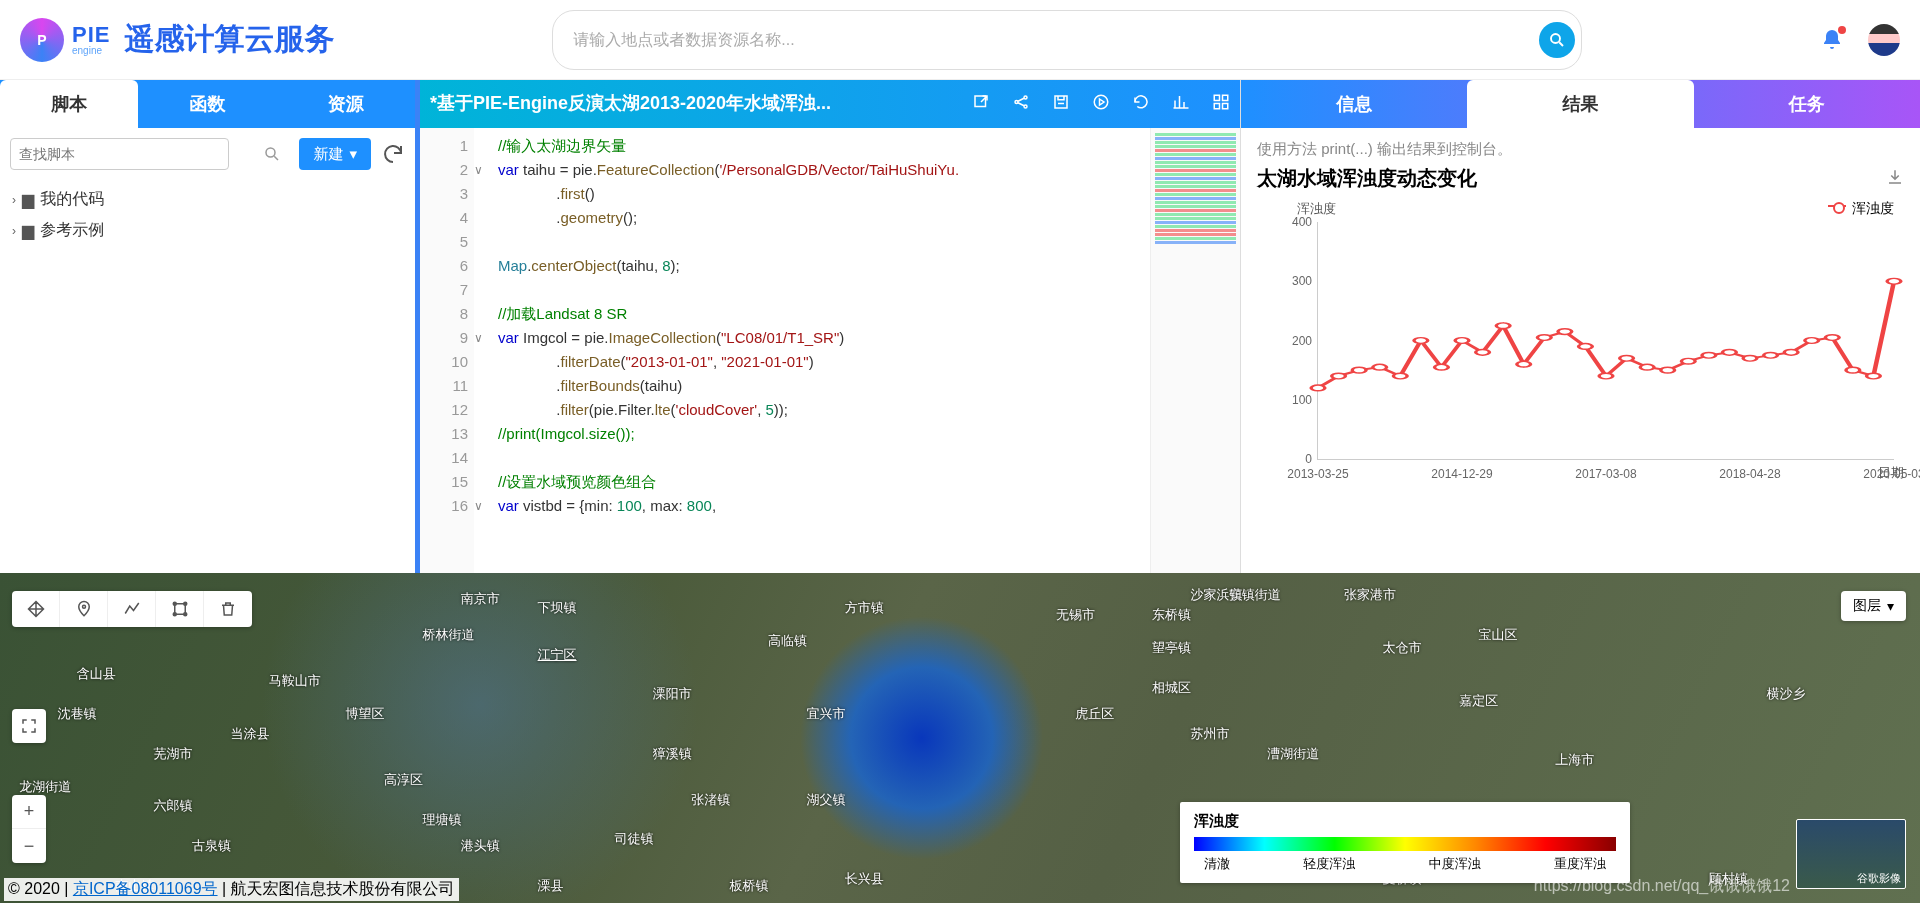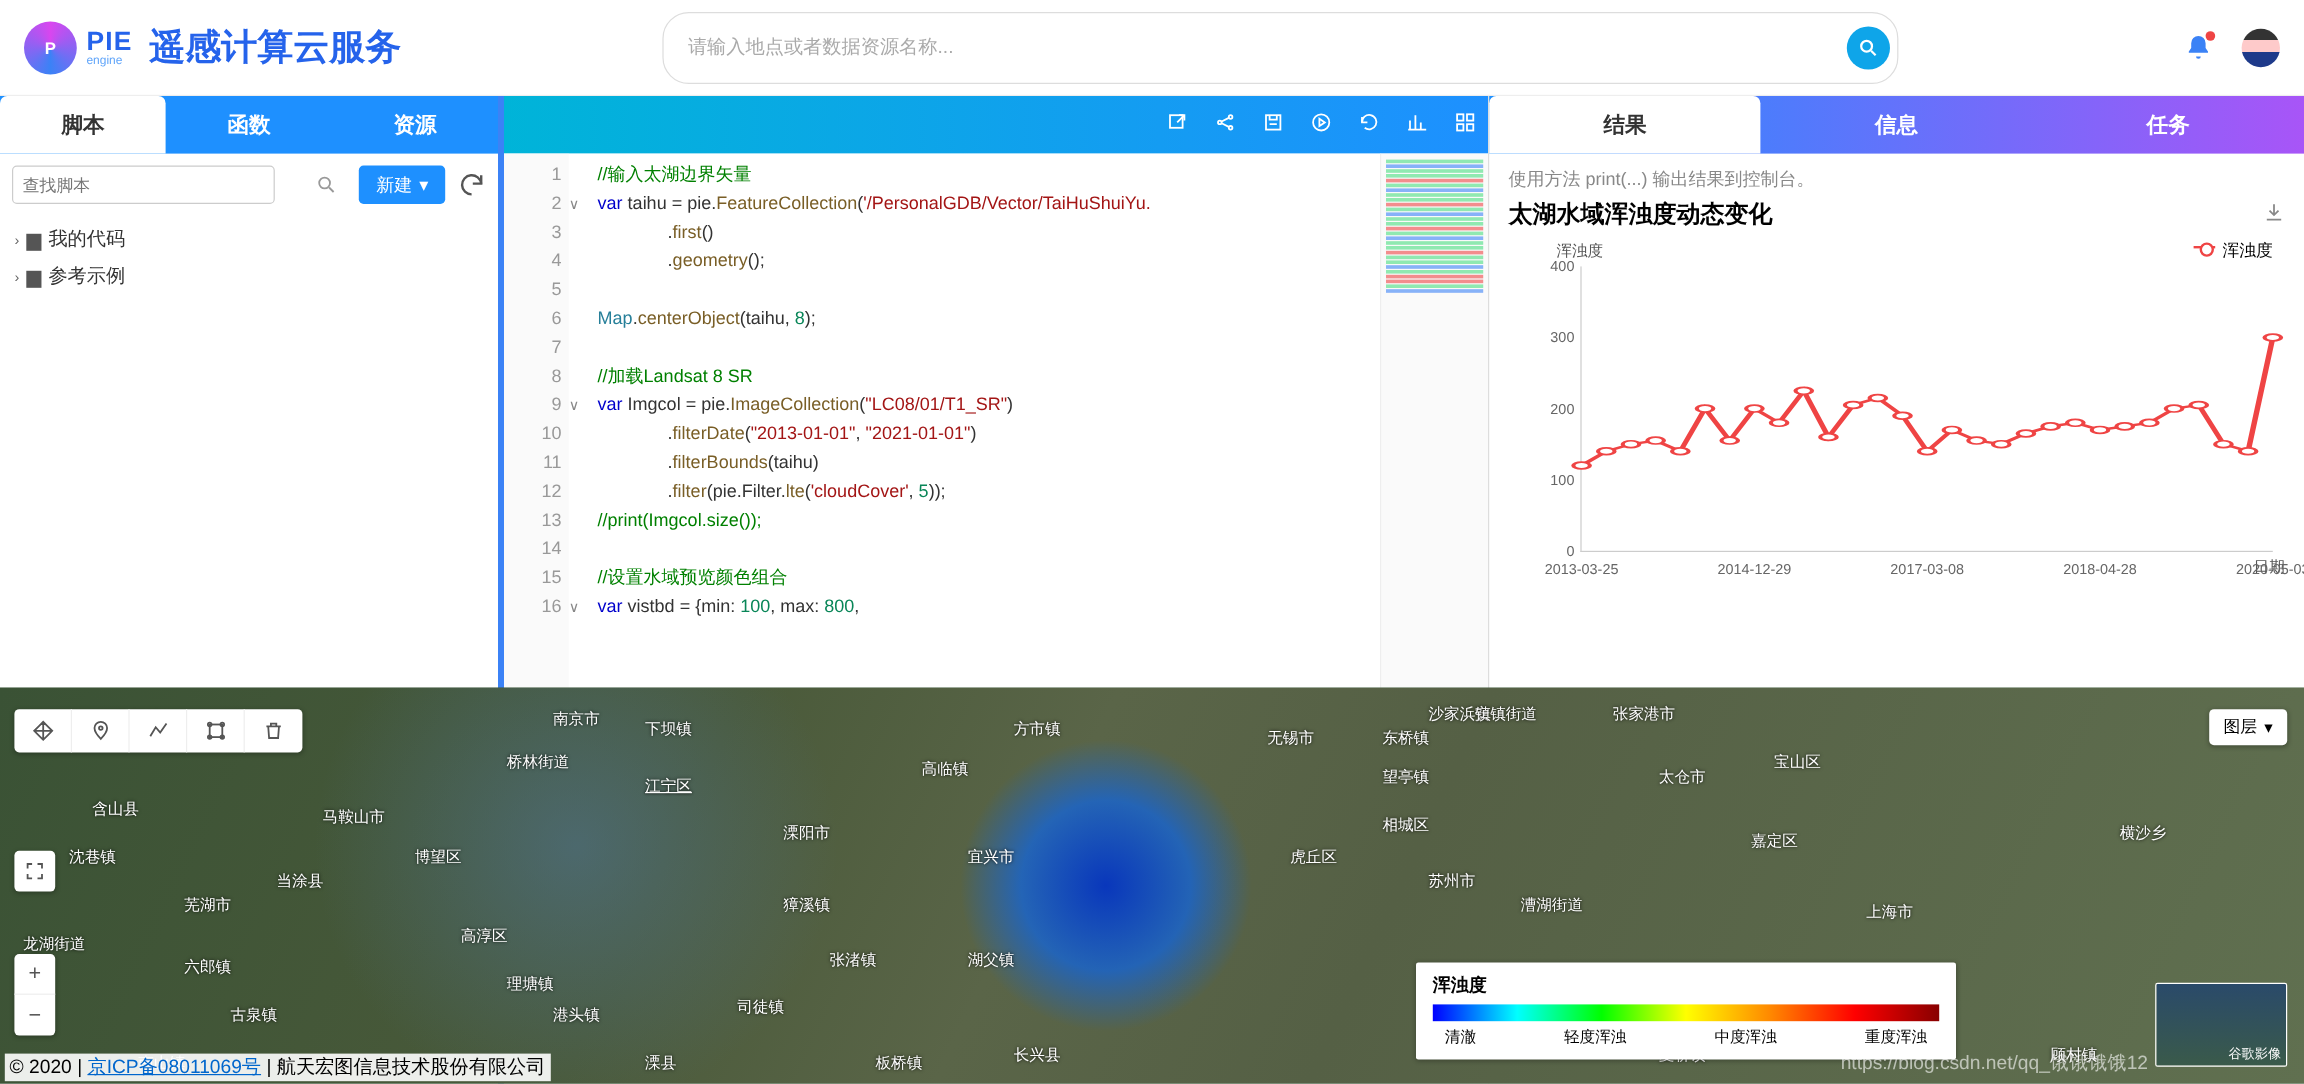--- a/index.html
+++ b/index.html
@@ -184,20 +184,21 @@
       <div class="tree-item">
         <span class="chev">›</span>
         <span class="folder">▆</span>
         <span>参考示例</span>
       </div>
     </div>
   </div>
 
   <div class="col center">
     <div class="editor-header">
+      <div class="editor-title">*基于PIE-Engine反演太湖2013-2020年水域浑浊...</div>
       <div class="editor-icons">
         <span><svg class="icon-svg" viewBox="0 0 24 24" fill="none" stroke="currentColor" stroke-width="2">
               <rect x="4" y="4" width="14" height="14"></rect>
               <path d="M14 4h6v6M20 4l-8 8"></path>
             </svg></span>
         <span><svg class="icon-svg" viewBox="0 0 24 24" fill="none" stroke="currentColor" stroke-width="2">
               <circle cx="6" cy="12" r="2"></circle>
               <circle cx="18" cy="6" r="2"></circle>
               <circle cx="18" cy="18" r="2"></circle>
               <path d="M8 11l8-4M8 13l8 4"></path>
@@ -291,22 +292,22 @@
         <div class="minimap-line r"></div>
           <div class="minimap-line r"></div>
           <div class="minimap-line"></div>
           <div class="minimap-line b"></div>
       </div>
     </div>
   </div>
 
   <div class="col right">
     <div class="tabs">
+      <div class="tab">信息</div>
       <div class="tab active">结果</div>
-      <div class="tab">信息</div>
       <div class="tab">任务</div>
     </div>
     <div class="right-body">
       <div class="hint">使用方法 print(...) 输出结果到控制台。</div>
       <div class="chart-title-row">
         <div class="chart-title">太湖水域浑浊度动态变化</div>
         <span class="dl-icon">
           <svg class="icon-svg" viewBox="0 0 24 24" fill="none" stroke="currentColor" stroke-width="2">
               <path d="M12 3v12M7 10l5 5 5-5M4 20h16"></path>
             </svg>

